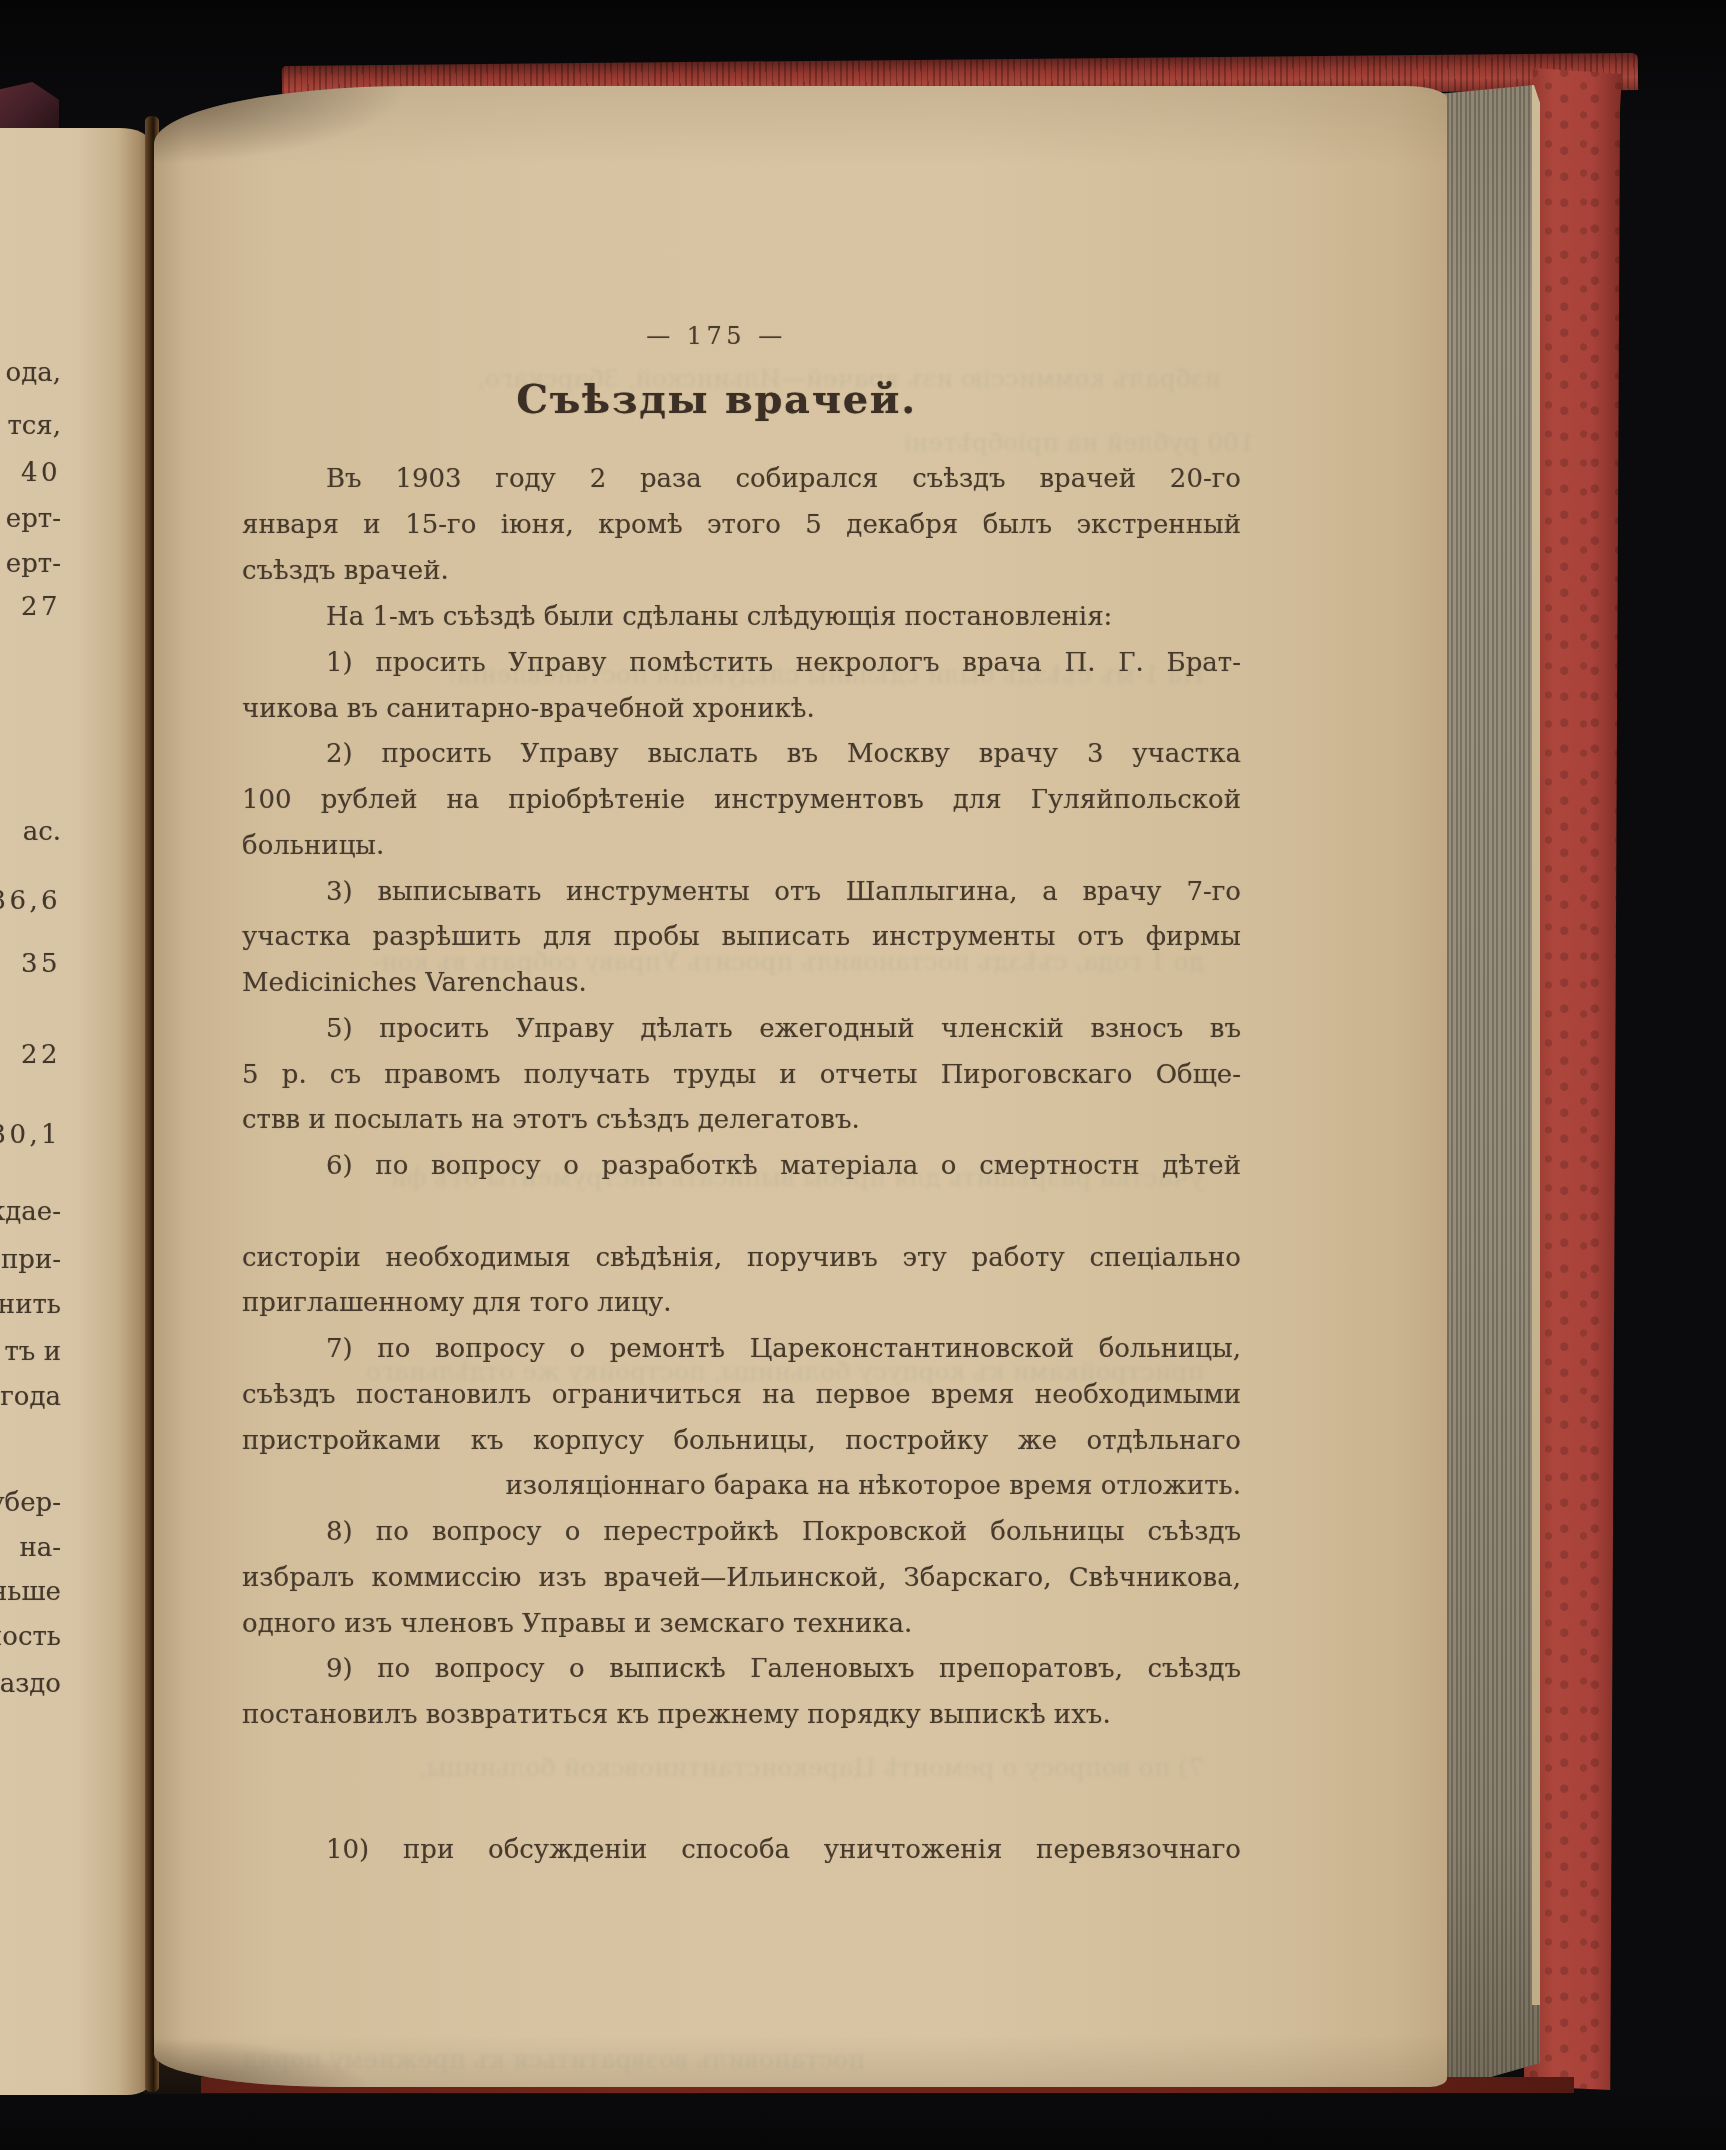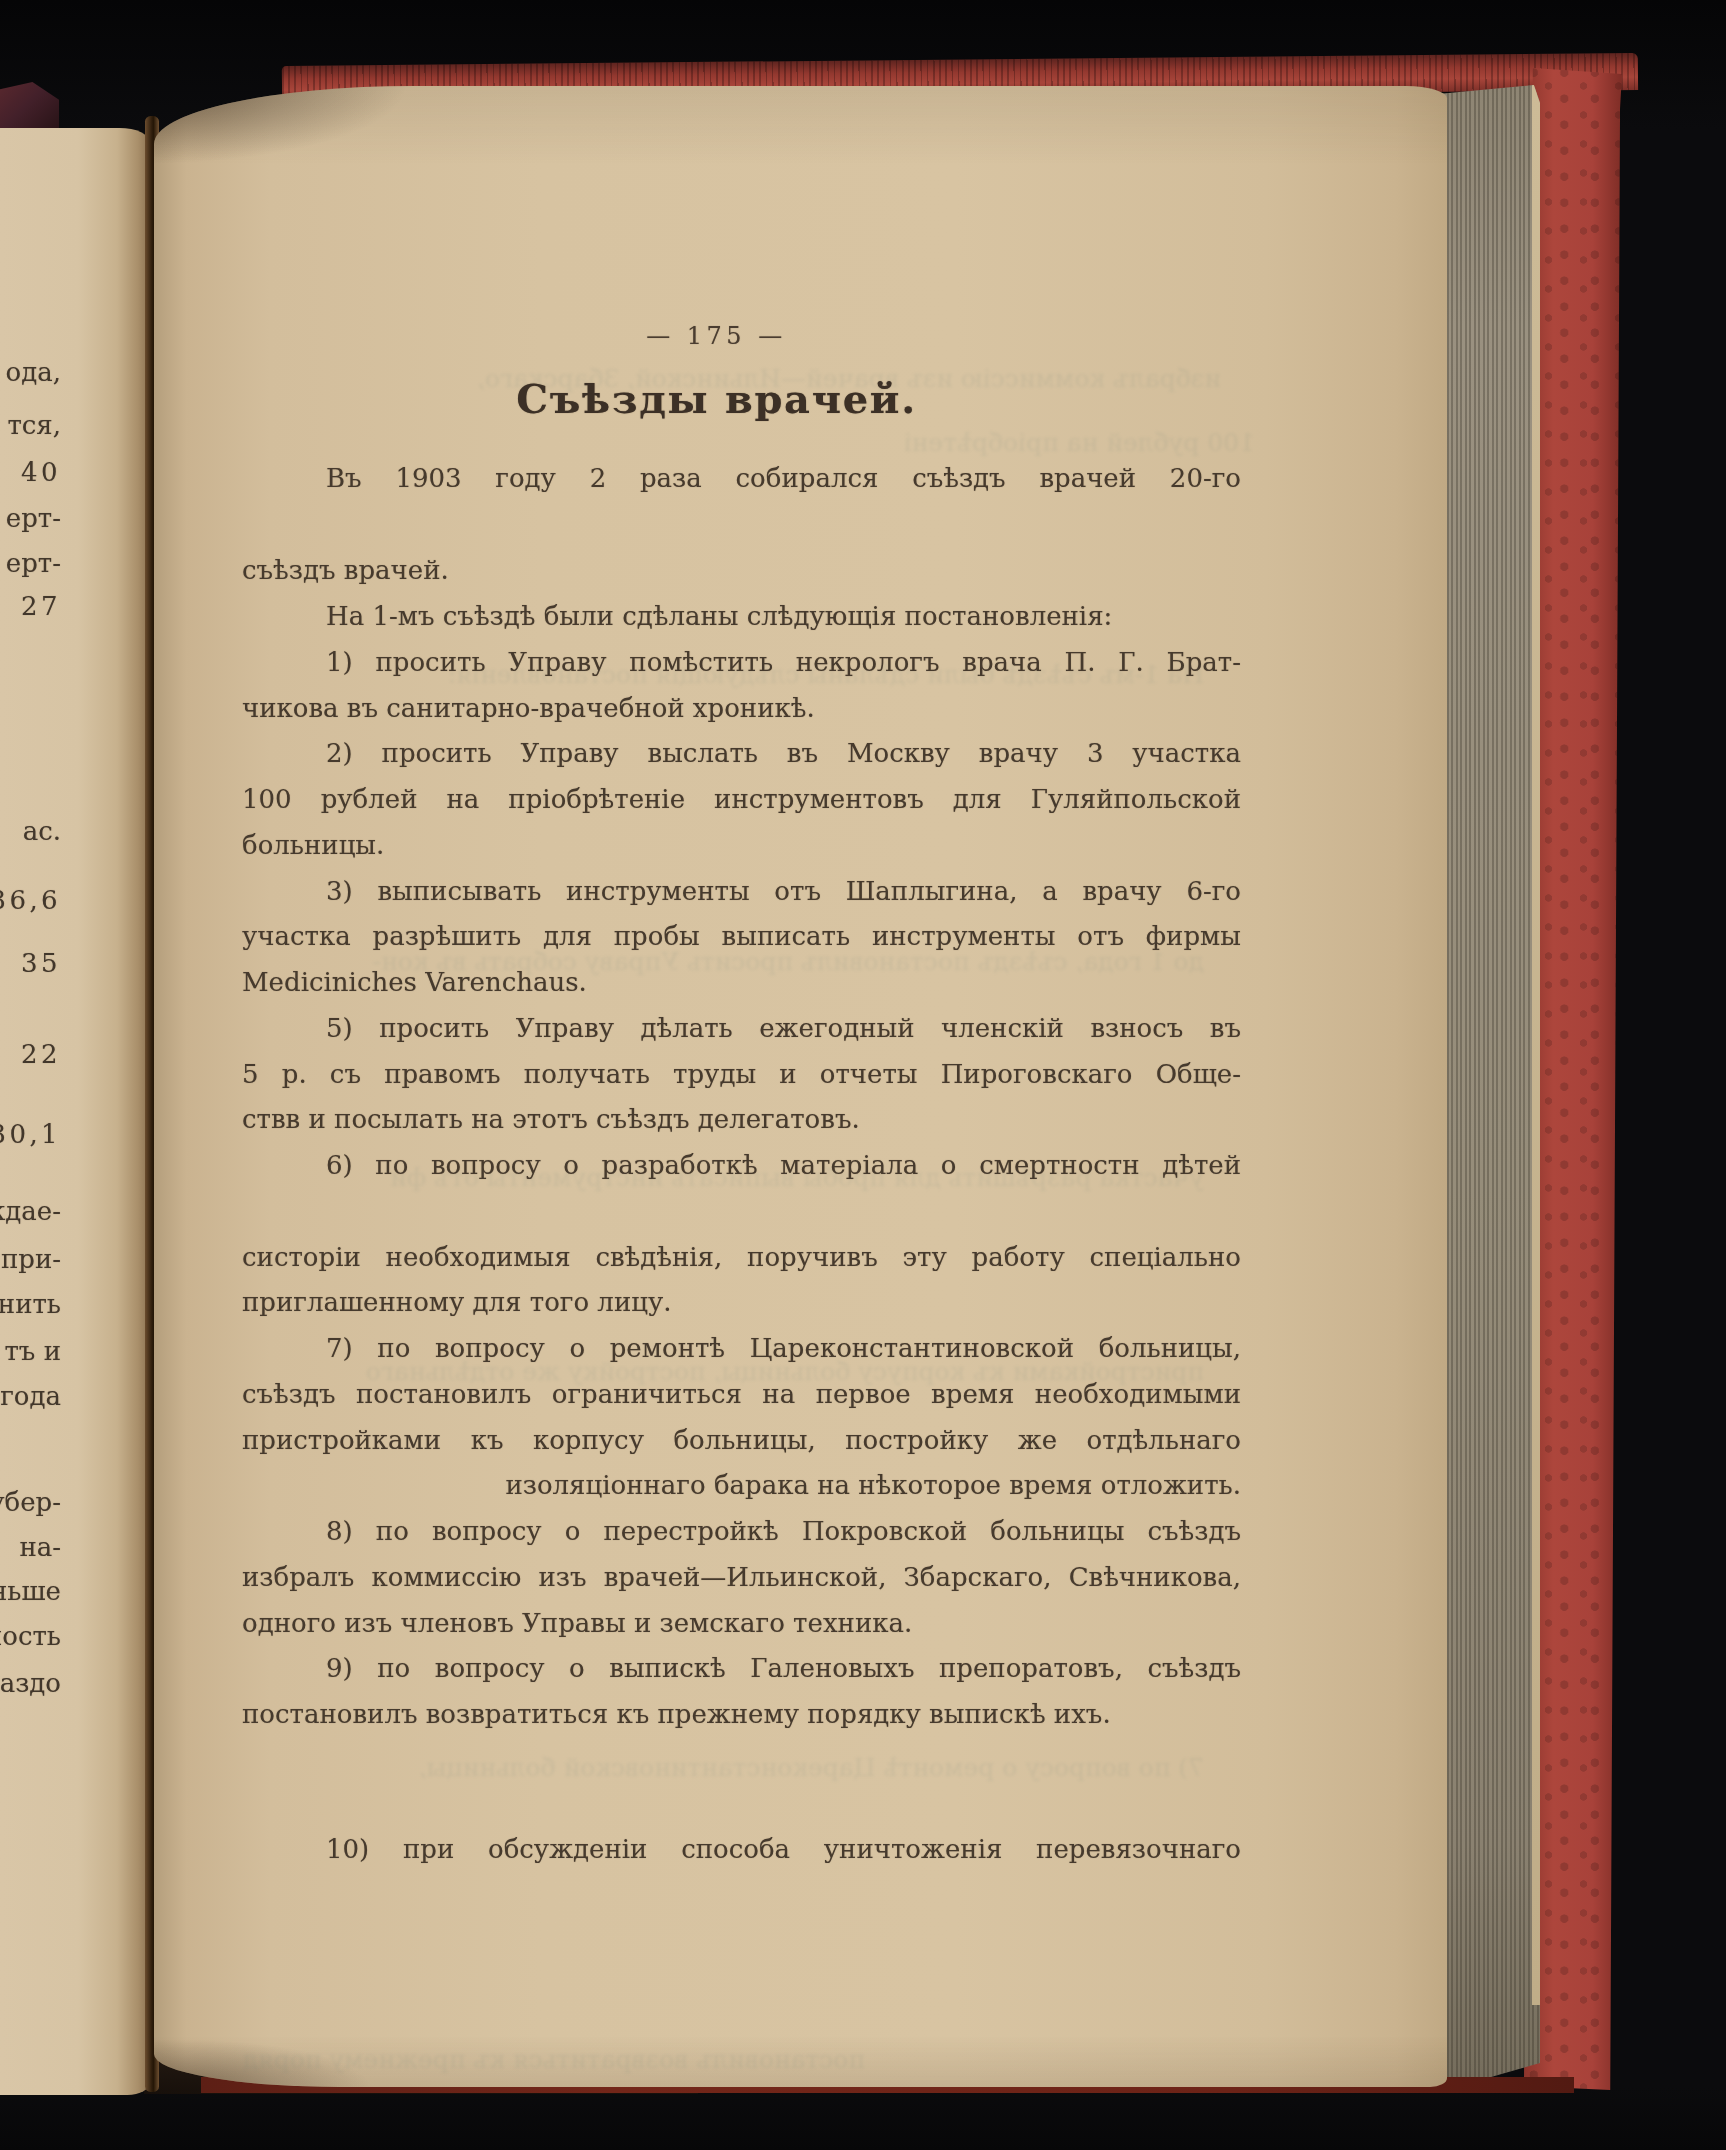--- a/index.html
+++ b/index.html
@@ -130,28 +130,29 @@
         <div class="ghost" style="top: 1667px; left: 90px; width: 960px;">7) по вопросу о ремонтѣ Цареконстантиновской больницы,</div>
         <div class="ghost" style="top: 1959px; left: 90px; width: 621px;">постановилъ возвратиться къ прежнему порядку выпискѣ ихъ.</div>
       </div>
 
     <div id="page-number" class="abs ink">— 175 —</div>
 
     <div id="page-title" class="abs">Съѣзды врачей.</div>
 
     <div id="body-text" class="abs">
         <div class="bline ind just" style="top: 371px;">Въ 1903 году 2 раза собирался съѣздъ врачей 20-го</div>
+        <div class="bline just" style="top: 417px;">января и 15-го іюня, кромѣ этого 5 декабря былъ экстренный</div>
         <div class="bline" style="top: 463px;">съѣздъ врачей.</div>
         <div class="bline ind" style="top: 509px;">На 1-мъ съѣздѣ были сдѣланы слѣдующія постановленія:</div>
         <div class="bline ind just" style="top: 555px;">1) просить Управу помѣстить некрологъ врача П. Г. Брат-</div>
         <div class="bline" style="top: 601px;">чикова въ санитарно-врачебной хроникѣ.</div>
         <div class="bline ind just" style="top: 646px;">2) просить Управу выслать  въ Москву врачу  3 участка</div>
         <div class="bline just" style="top: 692px;">100 рублей на пріобрѣтеніе инструментовъ для Гуляйпольской</div>
         <div class="bline" style="top: 738px;">больницы.</div>
-        <div class="bline ind just" style="top: 784px;">3) выписывать инструменты отъ Шаплыгина, а врачу 6-го</div>
+        <div class="bline ind just" style="top: 784px;">3) выписывать инструменты отъ Шаплыгина, а врачу 7-го</div>
         <div class="bline just" style="top: 829px;">участка разрѣшить для пробы выписать инструменты отъ фирмы</div>
         <div class="bline" style="top: 875px;">Mediciniches Varenchaus.</div>
         <div class="bline ind just" style="top: 921px;">5) просить Управу дѣлать ежегодный членскій взносъ въ</div>
         <div class="bline just" style="top: 967px;">5 р. съ правомъ получать труды и отчеты Пироговскаго Обще-</div>
         <div class="bline" style="top: 1012px;">ствв и посылать на этотъ съѣздъ делегатовъ.</div>
         <div class="bline ind just" style="top: 1058px;">6) по вопросу о разработкѣ матеріала о смертностн дѣтей</div>
         <div class="bline just" style="top: 1150px;">систоріи необходимыя свѣдѣнія,  поручивъ эту работу спеціально</div>
         <div class="bline" style="top: 1195px;">приглашенному для того лицу.</div>
         <div class="bline ind just" style="top: 1241px;">7) по вопросу о ремонтѣ Цареконстантиновской больницы,</div>
         <div class="bline just" style="top: 1287px;">съѣздъ постановилъ ограничиться на первое время необходимыми</div>

